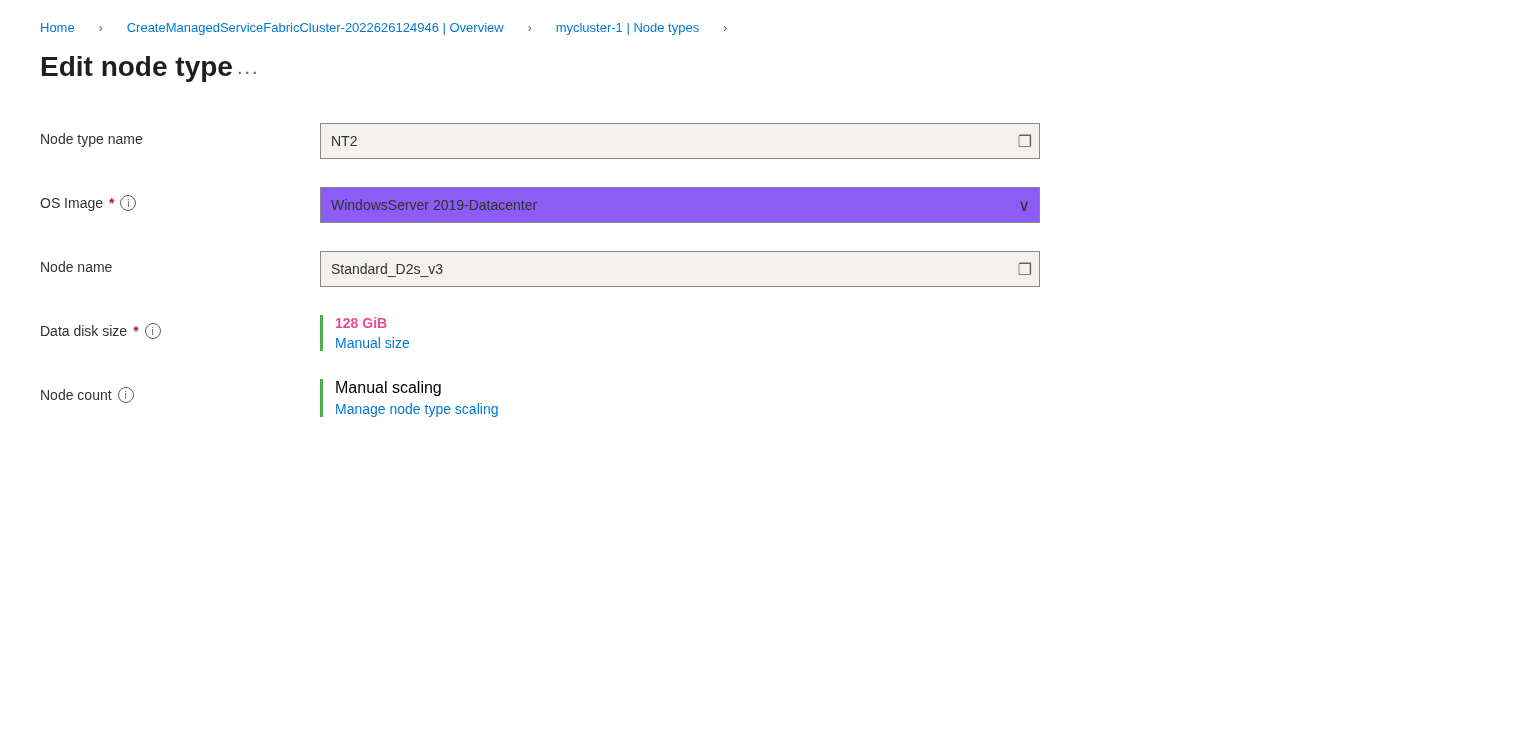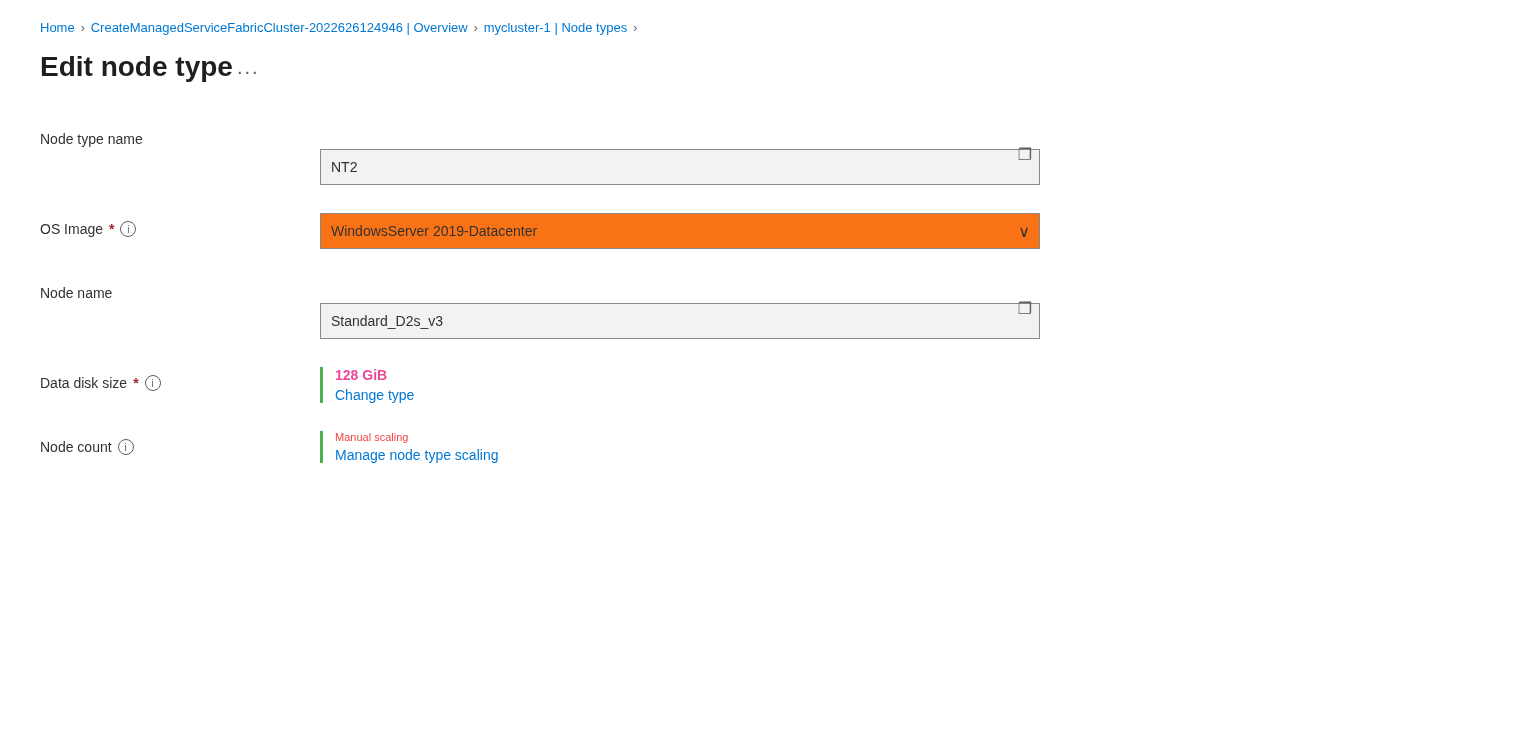--- a/index.html
+++ b/index.html
@@ -14,21 +14,21 @@
       color: #323130;
       background: #ffffff;
       padding: 20px 40px;
       min-height: 744px;
       width: 1524px;
     }
 
     .breadcrumb {
       display: flex;
       align-items: center;
-      gap: 6px;
+      gap: 24px;
       font-size: 13px;
       color: #0078d4;
       margin-bottom: 16px;
     }
 
     .breadcrumb a {
       color: #0078d4;
       text-decoration: none;
       cursor: pointer;
     }
@@ -110,21 +110,20 @@
 
     .text-input-field {
       width: 100%;
       height: 36px;
       border: 1px solid #8a8886;
       background: #f3f2f1;
       padding: 0 40px 0 10px;
       font-size: 14px;
       color: #323130;
       outline: none;
-      margin-top: 26px;
     }
 
     .copy-icon {
       position: absolute;
       right: 8px;
       top: 50%;
       transform: translateY(-50%);
       cursor: pointer;
       color: #605e5c;
       font-size: 16px;
@@ -132,21 +131,21 @@
 
     .dropdown-wrapper {
       position: relative;
       width: 100%;
     }
 
     .dropdown-field {
       width: 100%;
       height: 36px;
       border: 1px solid #8a8886;
-      background: #f97316;
+      background: #8b5cf6;
       padding: 0 40px 0 10px;
       font-size: 14px;
       color: #323130;
       outline: none;
       appearance: none;
       cursor: pointer;
     }
 
     .dropdown-arrow {
       position: absolute;
@@ -166,22 +165,22 @@
       padding-left: 12px;
     }
 
     .value-bold {
       font-weight: 600;
       font-size: 14px;
       color: #ec4899;
     }
 
     .value-sub {
-      font-size: 11px;
-      color: #ef4444;
+      font-size: 16px;
+      color: #000000;
     }
 
     .link-blue {
       color: #0078d4;
       text-decoration: none;
       cursor: pointer;
       font-size: 14px;
     }
   </style>
 </head>
@@ -246,21 +245,21 @@
 
   <div class="form-row">
     <div class="form-label">
       <span>Data disk size</span>
       <span class="required-star">*</span>
       <span class="info-icon">i</span>
     </div>
     <div class="form-control">
       <div class="value-block">
         <span class="value-bold">128 GiB</span>
-        <a href="#" class="link-blue">Change type</a>
+        <a href="#" class="link-blue">Manual size</a>
       </div>
     </div>
   </div>
 
   <div class="form-row">
     <div class="form-label">
       <span>Node count</span>
       <span class="info-icon">i</span>
     </div>
     <div class="form-control">

